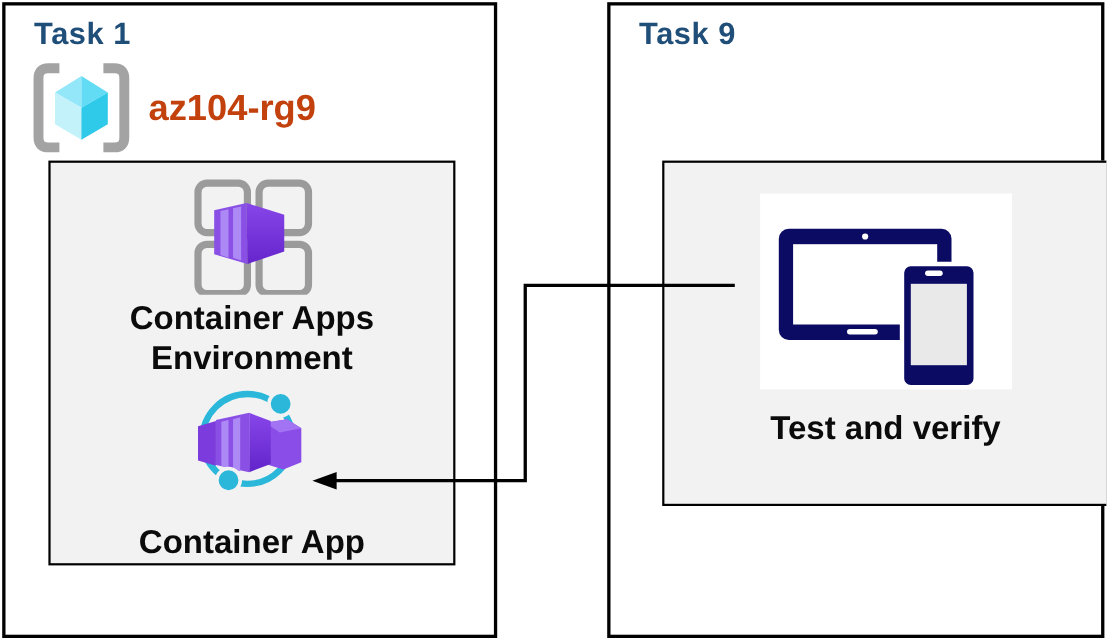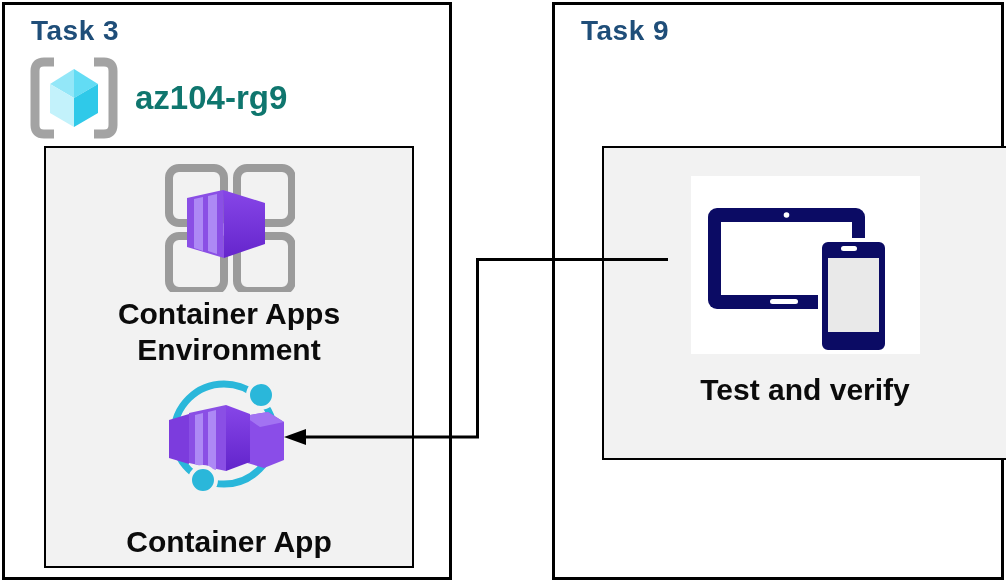--- a/index.html
+++ b/index.html
@@ -12,26 +12,26 @@
   }
   #task1-box{left:2px;width:450px;}
   #task2-box{left:552px;width:452px;}
   .task-title{
     position:absolute;left:26px;top:10px;margin:0;
     font-size:28px;font-weight:bold;color:#1F4E79;letter-spacing:0.5px;
   }
   .rg-row{
     position:absolute;left:24px;top:52px;display:flex;align-items:center;gap:16px;
   }
-  .rg-name{font-size:33px;font-weight:bold;color:#0f766e;}
+  .rg-name{font-size:33px;font-weight:bold;color:#c2410c;}
   .inner-panel{
     position:absolute;background:#F2F2F2;border:2px solid #000;box-sizing:border-box;
     display:flex;flex-direction:column;align-items:center;
   }
-  #env-panel{left:39px;top:141px;width:370px;height:422px;padding-top:12px;}
+  #env-panel{left:39px;top:141px;width:370px;height:368px;padding-top:12px;}
   #verify-panel{left:47px;top:141px;width:406px;height:314px;padding-top:28px;align-items:center;}
   .diagram-label{
     font-size:30px;font-weight:bold;color:#0b0b0b;text-align:center;line-height:1.2;
   }
   #env-label{max-width:290px;margin-top:4px;}
   #app-label{margin-top:20px;}
   #verify-label{margin-top:18px;}
   .white-icon-box{
     width:229px;height:178px;background:#ffffff;display:flex;align-items:center;justify-content:center;
   }
@@ -39,21 +39,21 @@
   .connector{
     position:absolute;left:0;top:0;pointer-events:none;z-index:10;
   }
 </style>
 </head>
 <body>
 
 <div class="canvas">
 
   <section class="task-box" id="task1-box">
-    <h2 class="task-title">Task 3</h2>
+    <h2 class="task-title">Task 1</h2>
 
     <div class="rg-row">
       <svg width="90" height="82" viewBox="0 0 90 82" aria-hidden="true">
         <path d="M25 5 H15 Q6 5 6 14 V68 Q6 77 15 77 H25" fill="none" stroke="#A3A3A3" stroke-width="9"></path>
         <path d="M65 5 H75 Q84 5 84 14 V68 Q84 77 75 77 H65" fill="none" stroke="#A3A3A3" stroke-width="9"></path>
         <polygon points="45,12 45,41 21,27" fill="#93E7F8"></polygon>
         <polygon points="45,12 69,27 45,41" fill="#62DCF4"></polygon>
         <polygon points="21,27 45,41 45,70 21,56" fill="#C3F2FB"></polygon>
         <polygon points="69,27 69,56 45,70 45,41" fill="#2FC9E9"></polygon>
       </svg>

